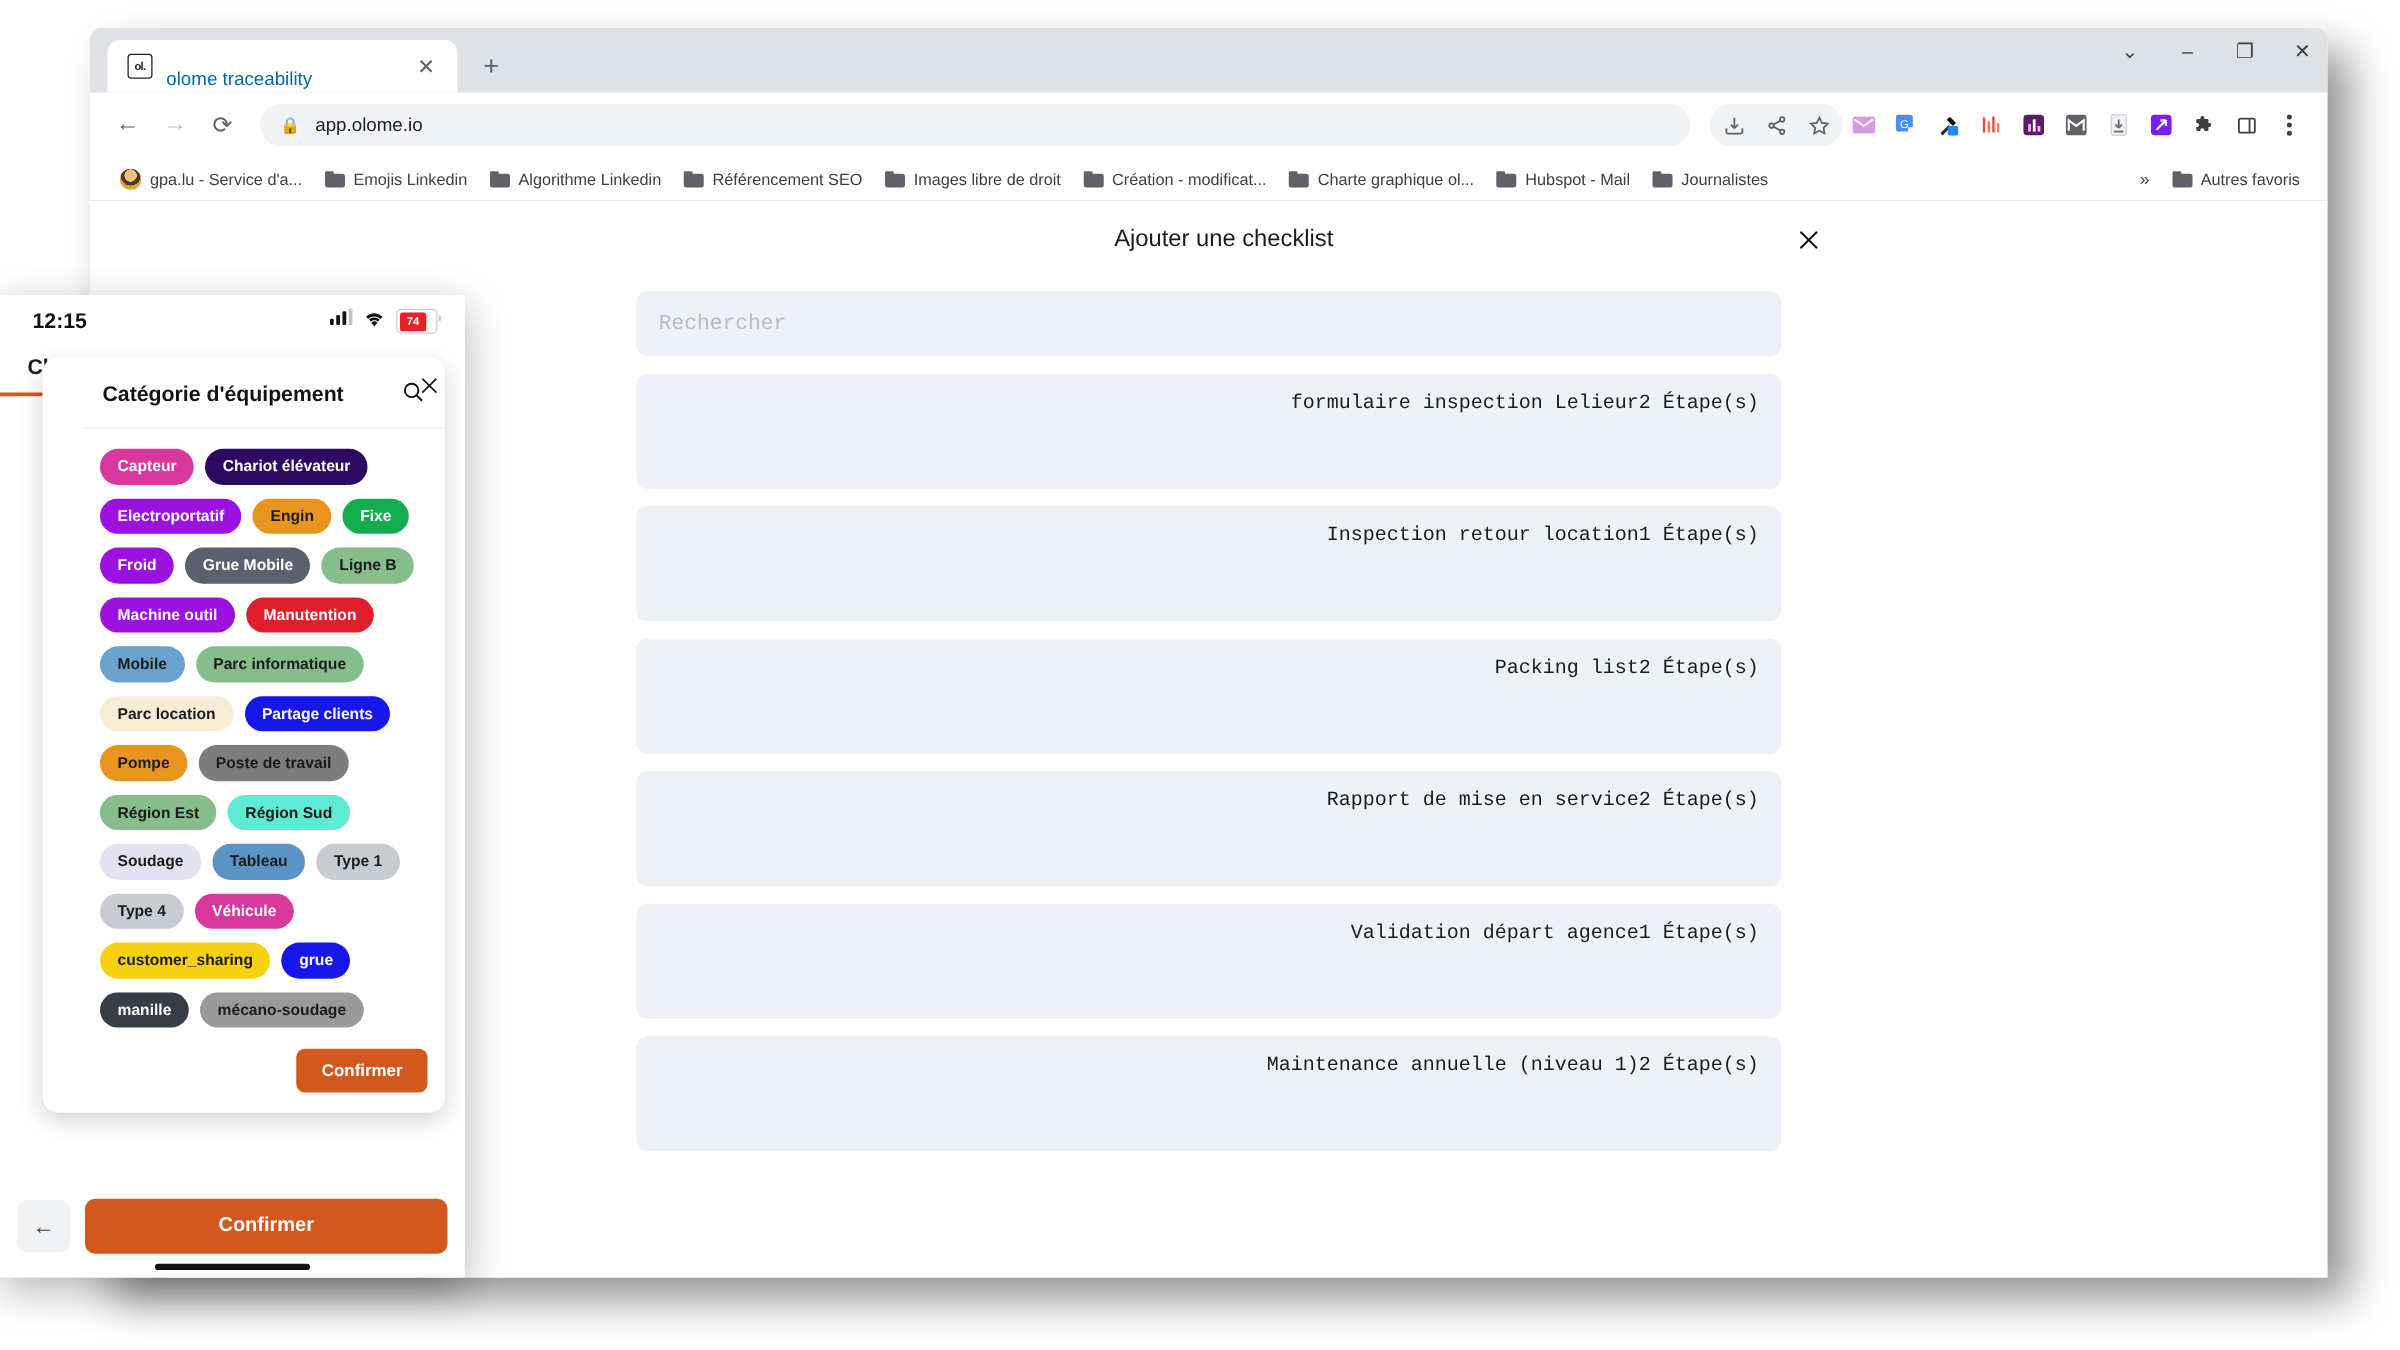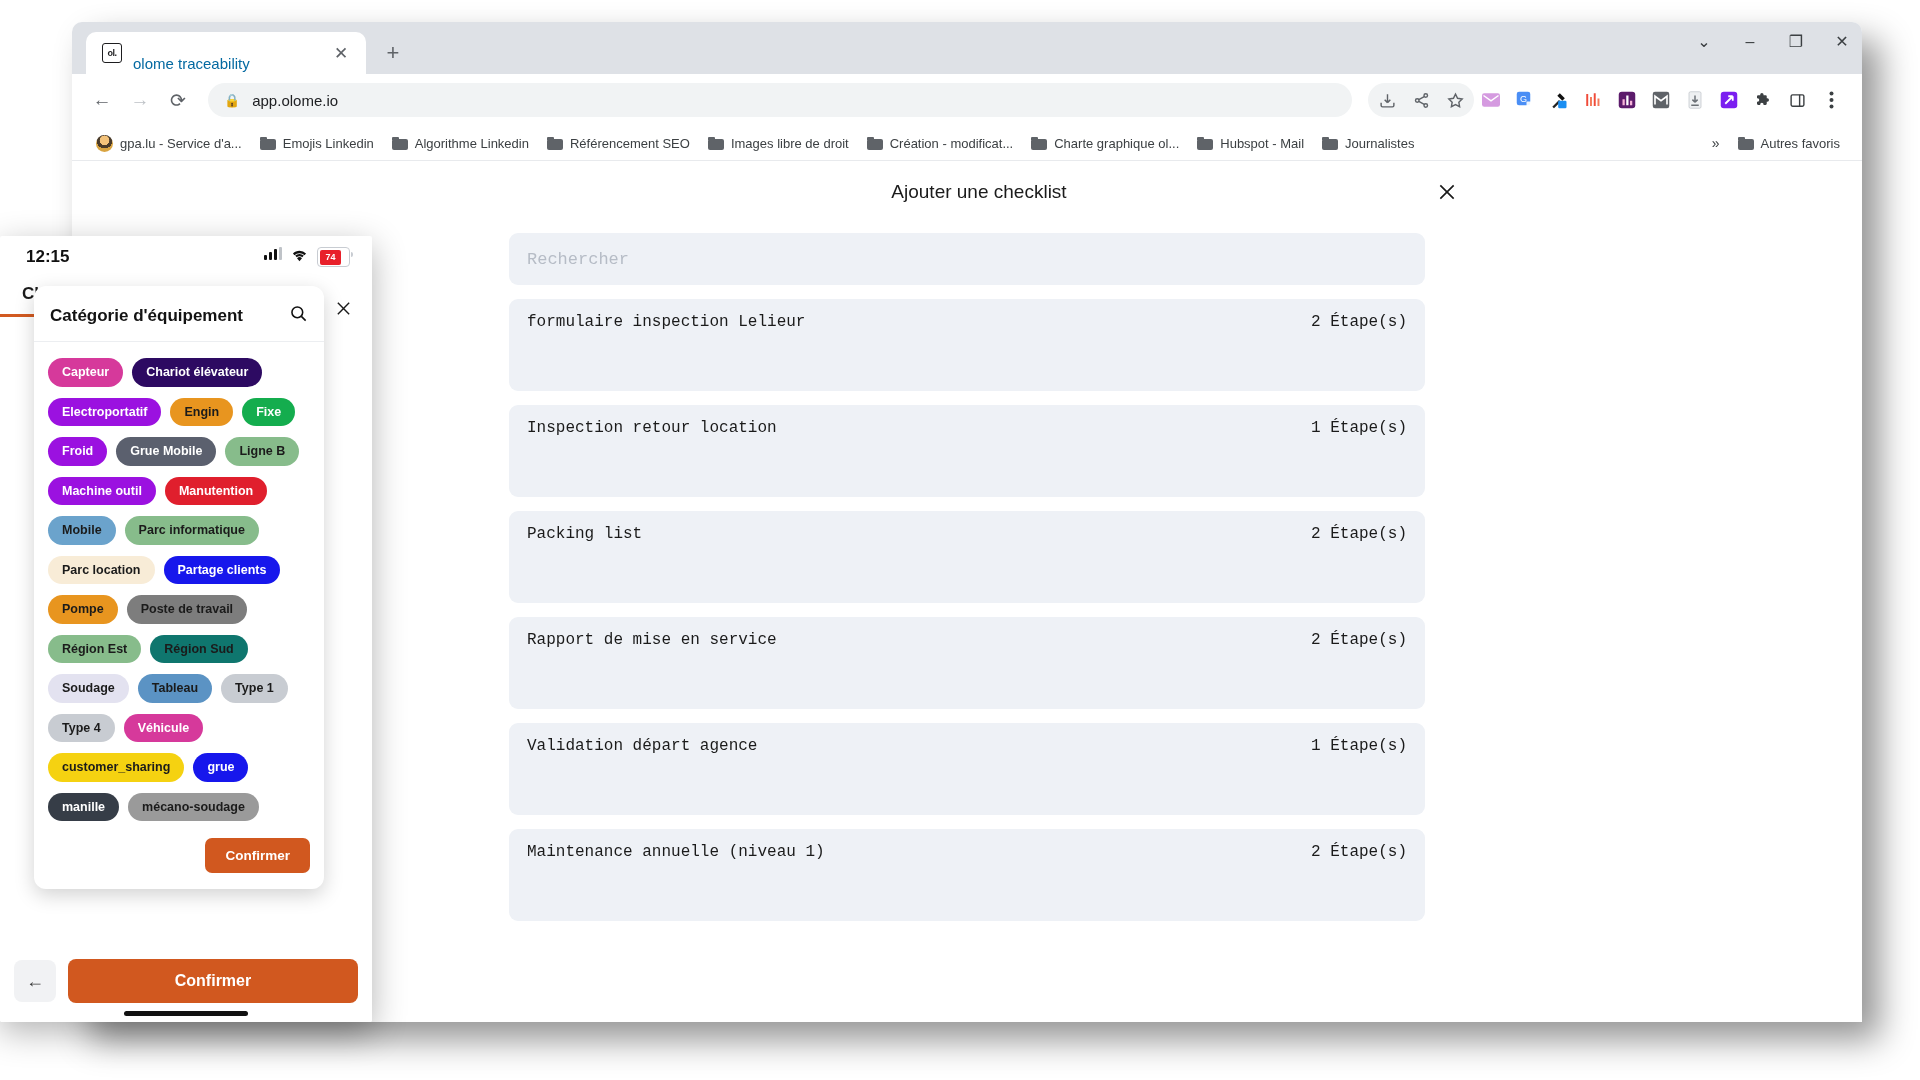--- a/index.html
+++ b/index.html
@@ -255,21 +255,21 @@
   .search-box .ph {
     font-size: 17px;
     color: #b6bcc6;
   }
   .check-row {
     height: 78px;
     background: #eef1f6;
     border-radius: 9px;
     display: flex;
     align-items: flex-start;
-    justify-content: space-between;
+    justify-content: flex-end;
     padding: 14px 18px 0 18px;
     margin-bottom: 14px;
   }
   .check-name { font-size: 16px; color: #1b1b1b; }
   .check-steps { font-size: 16px; color: #1b1b1b; }
 
   
   .phone {
     position: absolute;
     left: 0px;
@@ -348,20 +348,21 @@
   
   .cat-sheet {
     position: absolute;
     left: 34px;
     top: 14px;
     width: 290px;
     background: #ffffff;
     border-radius: 12px;
     box-shadow: 0 6px 20px rgba(0,0,0,0.18);
     overflow: hidden;
+    padding-left: 32px;
   }
   .cat-header {
     display: flex;
     align-items: center;
     justify-content: space-between;
     padding: 18px 16px 14px 16px;
     border-bottom: 1px solid #eceef1;
   }
   .cat-title {
     font-size: 17px;
@@ -718,21 +719,21 @@
         <span class="chip" style="background:#87bc8b;color:#1b1b1b">Ligne B</span>
         <span class="chip" style="background:#9b11e0;color:#ffffff">Machine outil</span>
         <span class="chip" style="background:#e01f2d;color:#ffffff">Manutention</span>
         <span class="chip" style="background:#6ba3cc;color:#1b1b1b">Mobile</span>
         <span class="chip" style="background:#87bc8b;color:#1b1b1b">Parc informatique</span>
         <span class="chip" style="background:#f8ecd7;color:#1b1b1b">Parc location</span>
         <span class="chip" style="background:#1717ec;color:#ffffff">Partage clients</span>
         <span class="chip" style="background:#e8951f;color:#1b1b1b">Pompe</span>
         <span class="chip" style="background:#7d7d7d;color:#1b1b1b">Poste de travail</span>
         <span class="chip" style="background:#87bc8b;color:#1b1b1b">Région Est</span>
-        <span class="chip" style="background:#0f766e;color:#1b1b1b">Région Sud</span>
+        <span class="chip" style="background:#5eead4;color:#1b1b1b">Région Sud</span>
         <span class="chip" style="background:#e3e2f0;color:#1b1b1b">Soudage</span>
         <span class="chip" style="background:#5b93c4;color:#1b1b1b">Tableau</span>
         <span class="chip" style="background:#c8ccd2;color:#1b1b1b">Type 1</span>
         <span class="chip" style="background:#c8ccd2;color:#1b1b1b">Type 4</span>
         <span class="chip" style="background:#d6399b;color:#ffffff">Véhicule</span>
         <span class="chip" style="background:#f5d211;color:#1b1b1b">customer_sharing</span>
         <span class="chip" style="background:#1717ec;color:#ffffff">grue</span>
         <span class="chip" style="background:#363d47;color:#ffffff">manille</span>
         <span class="chip" style="background:#9a9a9a;color:#1b1b1b">mécano-soudage</span>
       </div>

